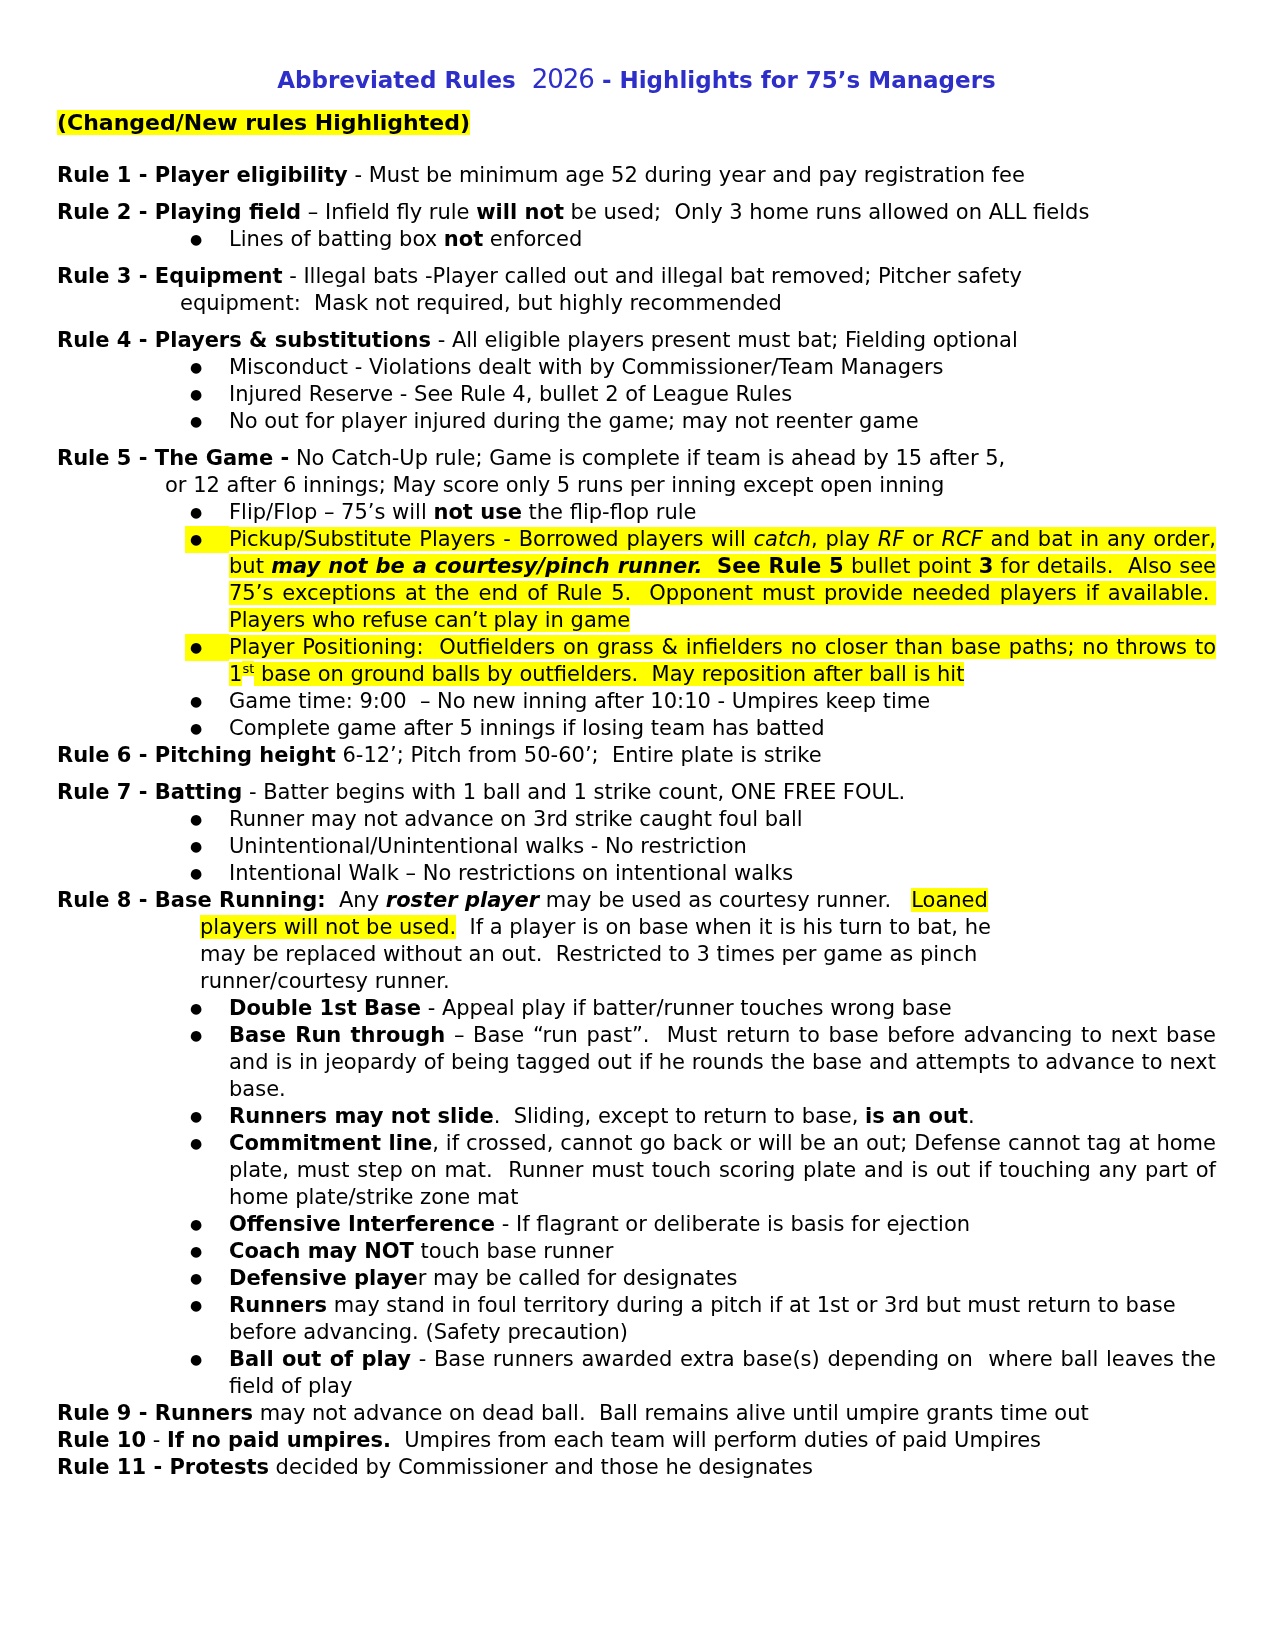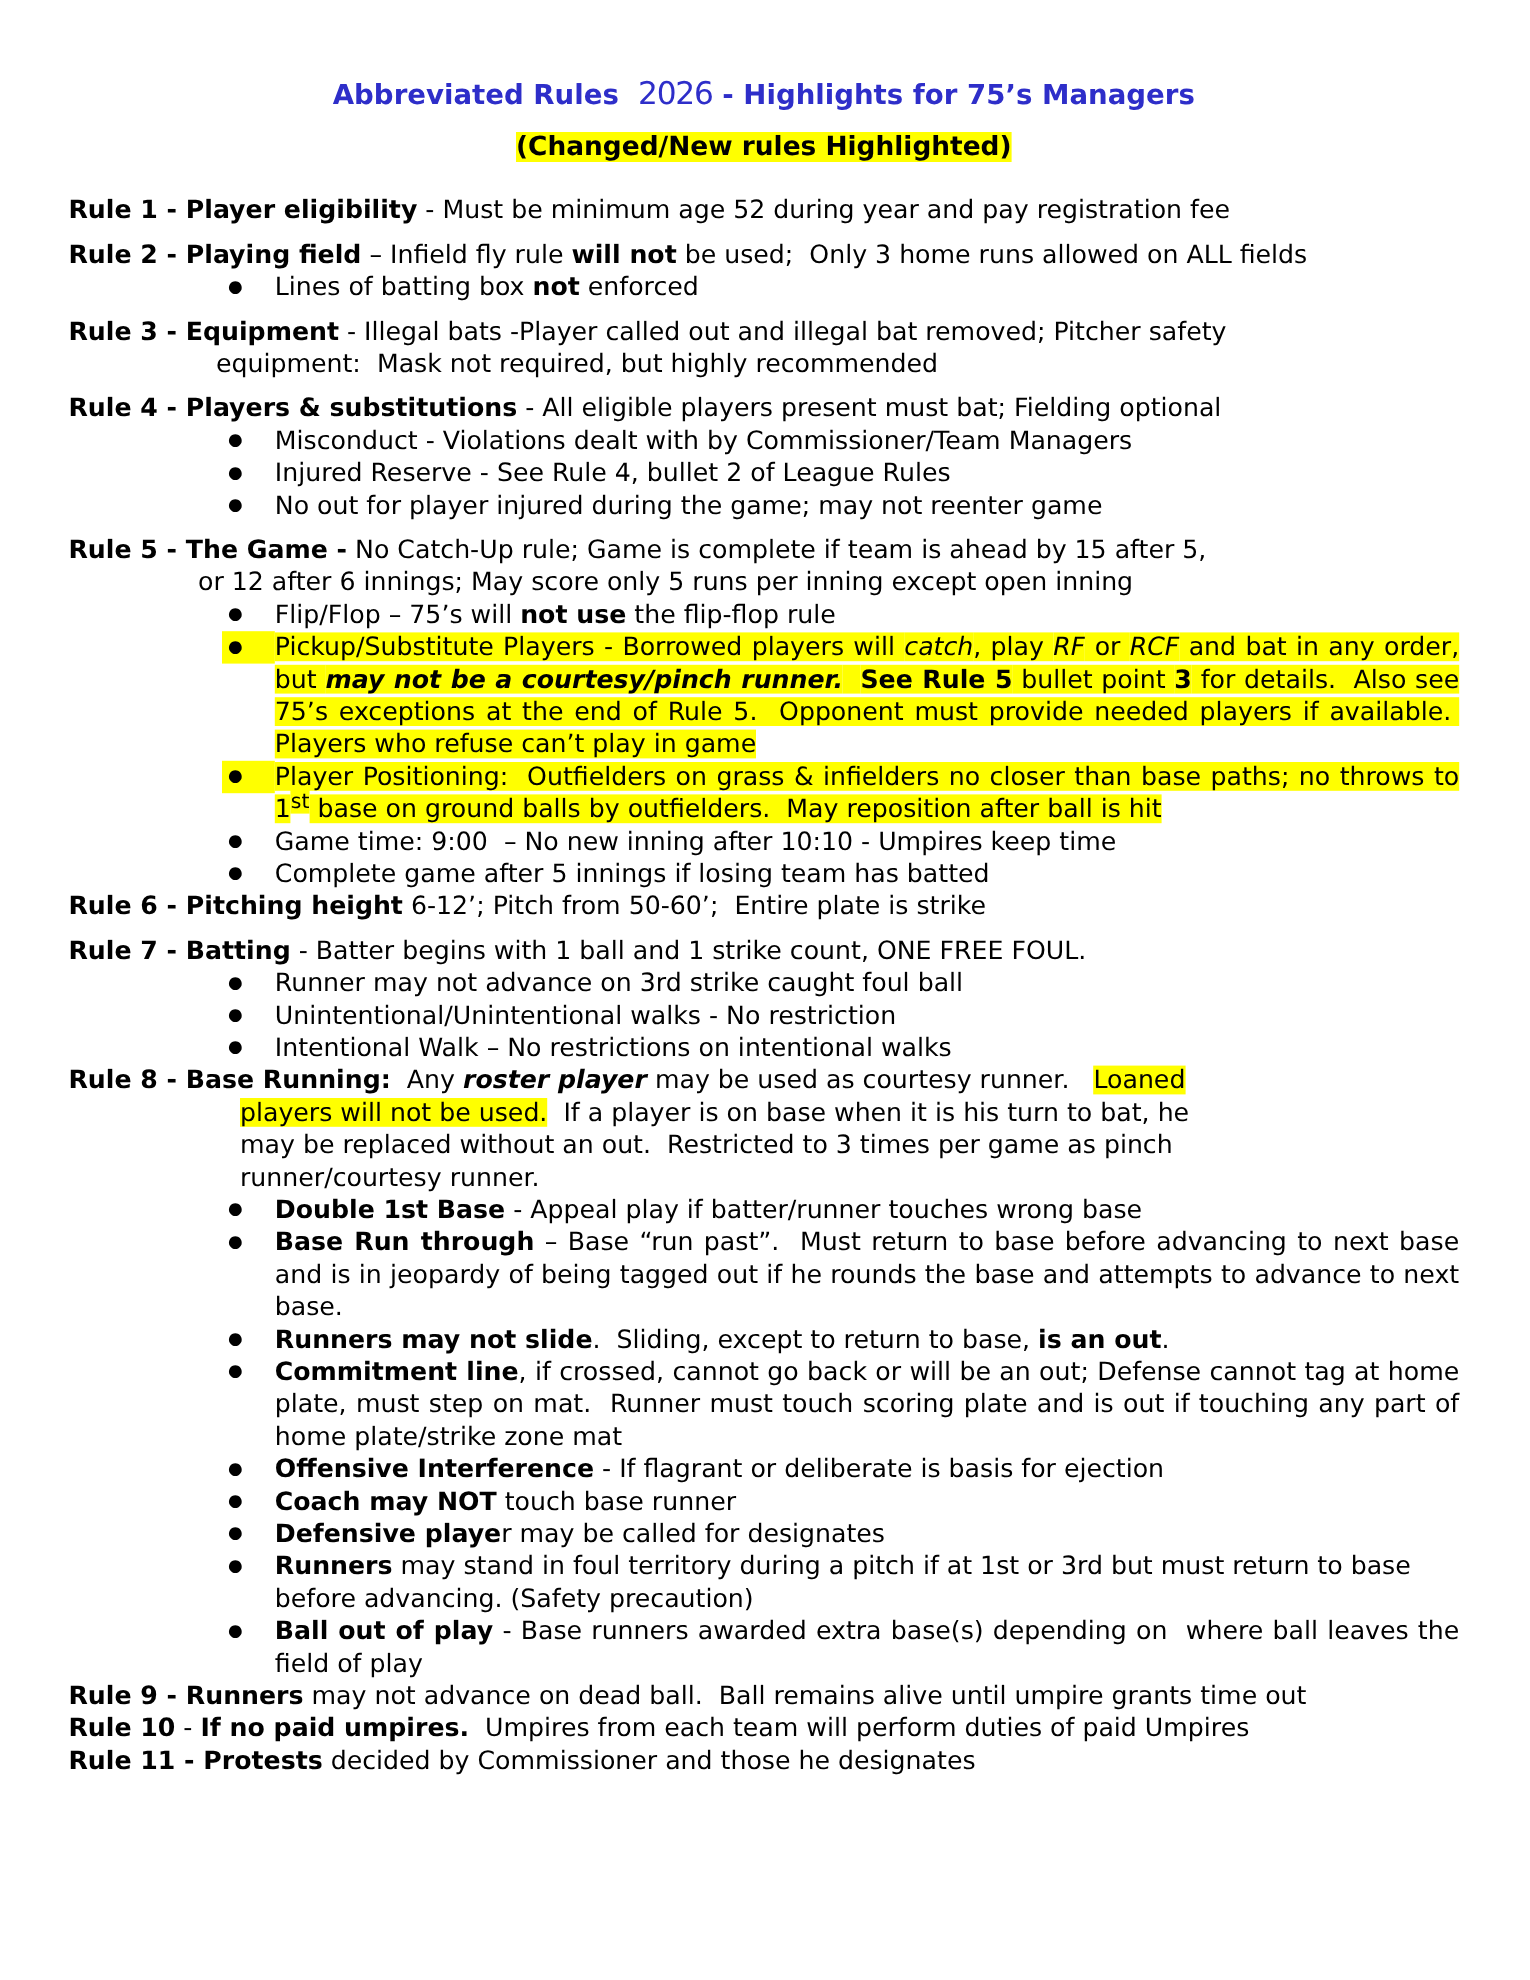--- a/index.html
+++ b/index.html
@@ -5,29 +5,29 @@
   :root { --blue:#2e2ec9; --hl:#ffff00; --ink:#000000; }
   html,body{margin:0;padding:0;background:#fff;}
   .page{
     position:relative; width:1275px; height:1650px; background:#fff;
     box-sizing:border-box; padding:64px 59px 0 57px;
     font-family:"DejaVu Sans","Liberation Sans",sans-serif;
     font-size:21px; line-height:27px; color:var(--ink); overflow:hidden;
   }
   .doc-title{ text-align:center; font-weight:bold; font-size:23px; line-height:30px; color:var(--blue); }
   .doc-title .year{ font-weight:400; font-size:26px; letter-spacing:-1px; }
-  .doc-subtitle{ text-align:center; font-weight:bold; font-size:22px; line-height:30px; margin-top:13px; color:var(--ink); }
+  .doc-subtitle{ text-align:left; font-weight:bold; font-size:22px; line-height:30px; margin-top:13px; color:var(--ink); }
   .doc-body{ margin-top:24px; }
   .para{ }
   .gap{ margin-top:10px; }
   .justify{ text-align:justify; }
   .b{ font-weight:bold; }
   .i{ font-style:italic; }
   .bi{ font-weight:bold; font-style:italic; }
-  .sup{ vertical-align:super; font-size:17px; line-height:0;margin-top:32px; }
+  .sup{ vertical-align:super; font-size:13px; line-height:0;margin-top:32px; }
   .hl{ background:var(--hl); }
   .year{ }
   .bullet{ position:relative; padding-left:172px; }
   .bullet::before{
     content:"\25CF"; position:absolute; left:133px; top:0;
     font-size:14px; line-height:27px; height:27px;
   }
   .bullet.hldot::before{
     background:var(--hl); left:128px; width:44px; padding-left:5px; box-sizing:border-box;
   }

